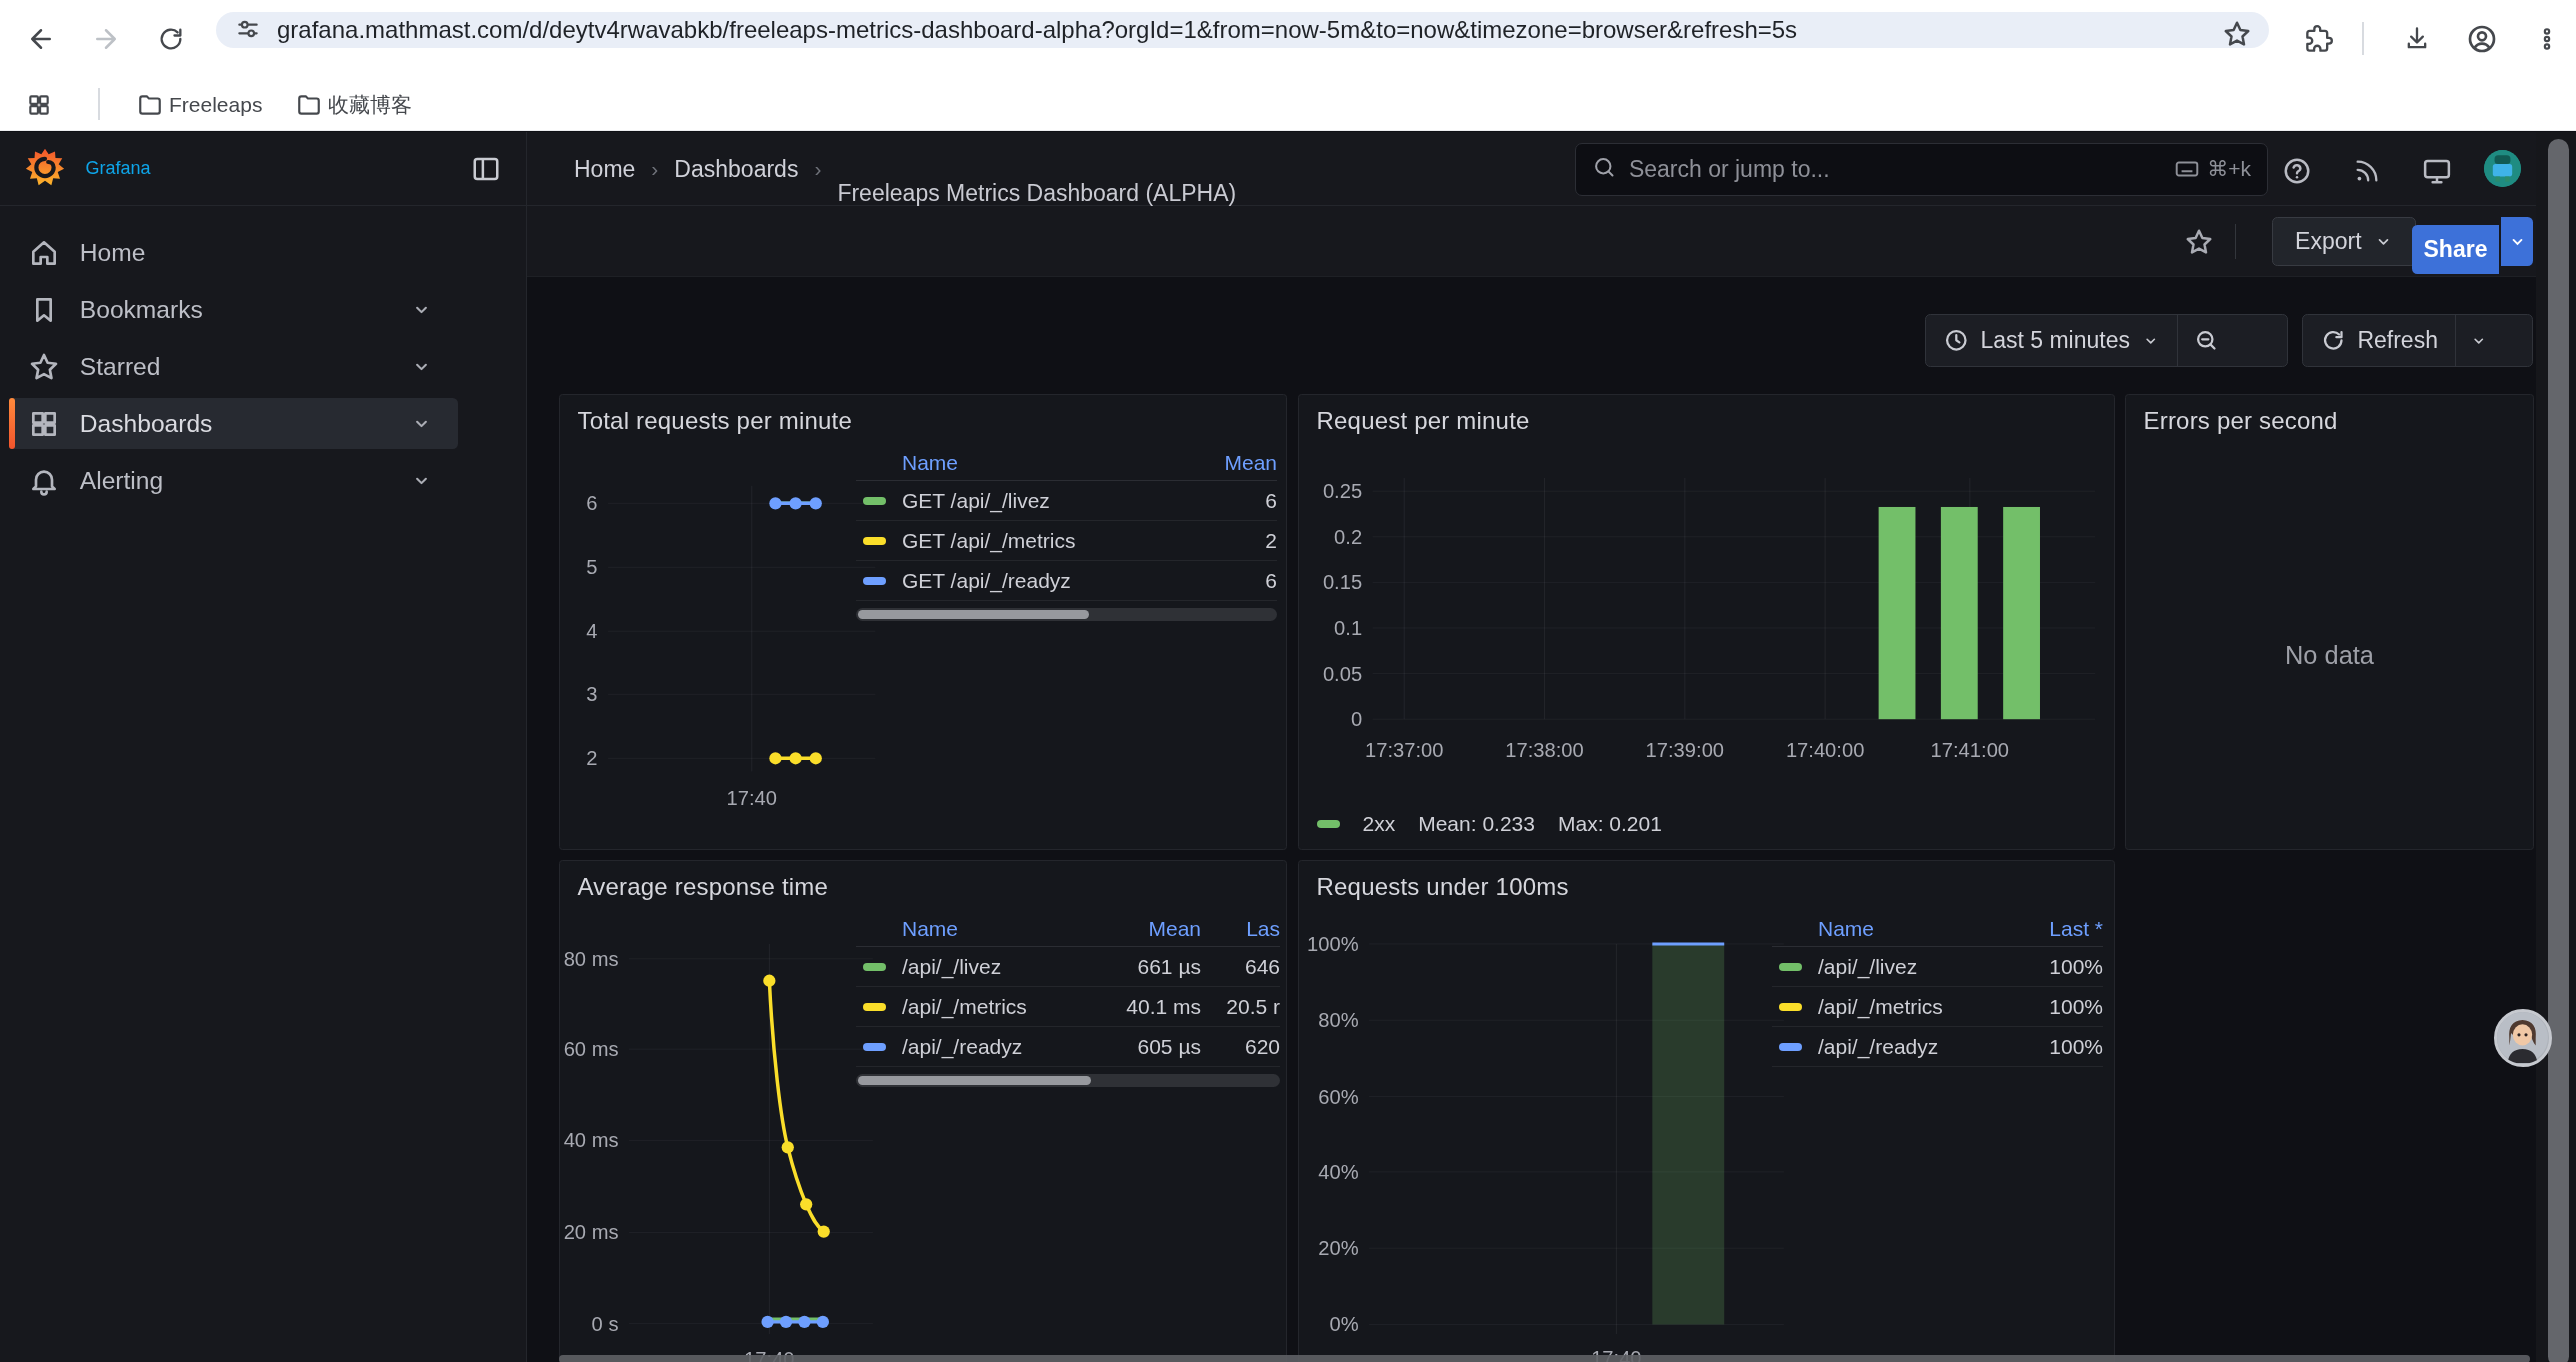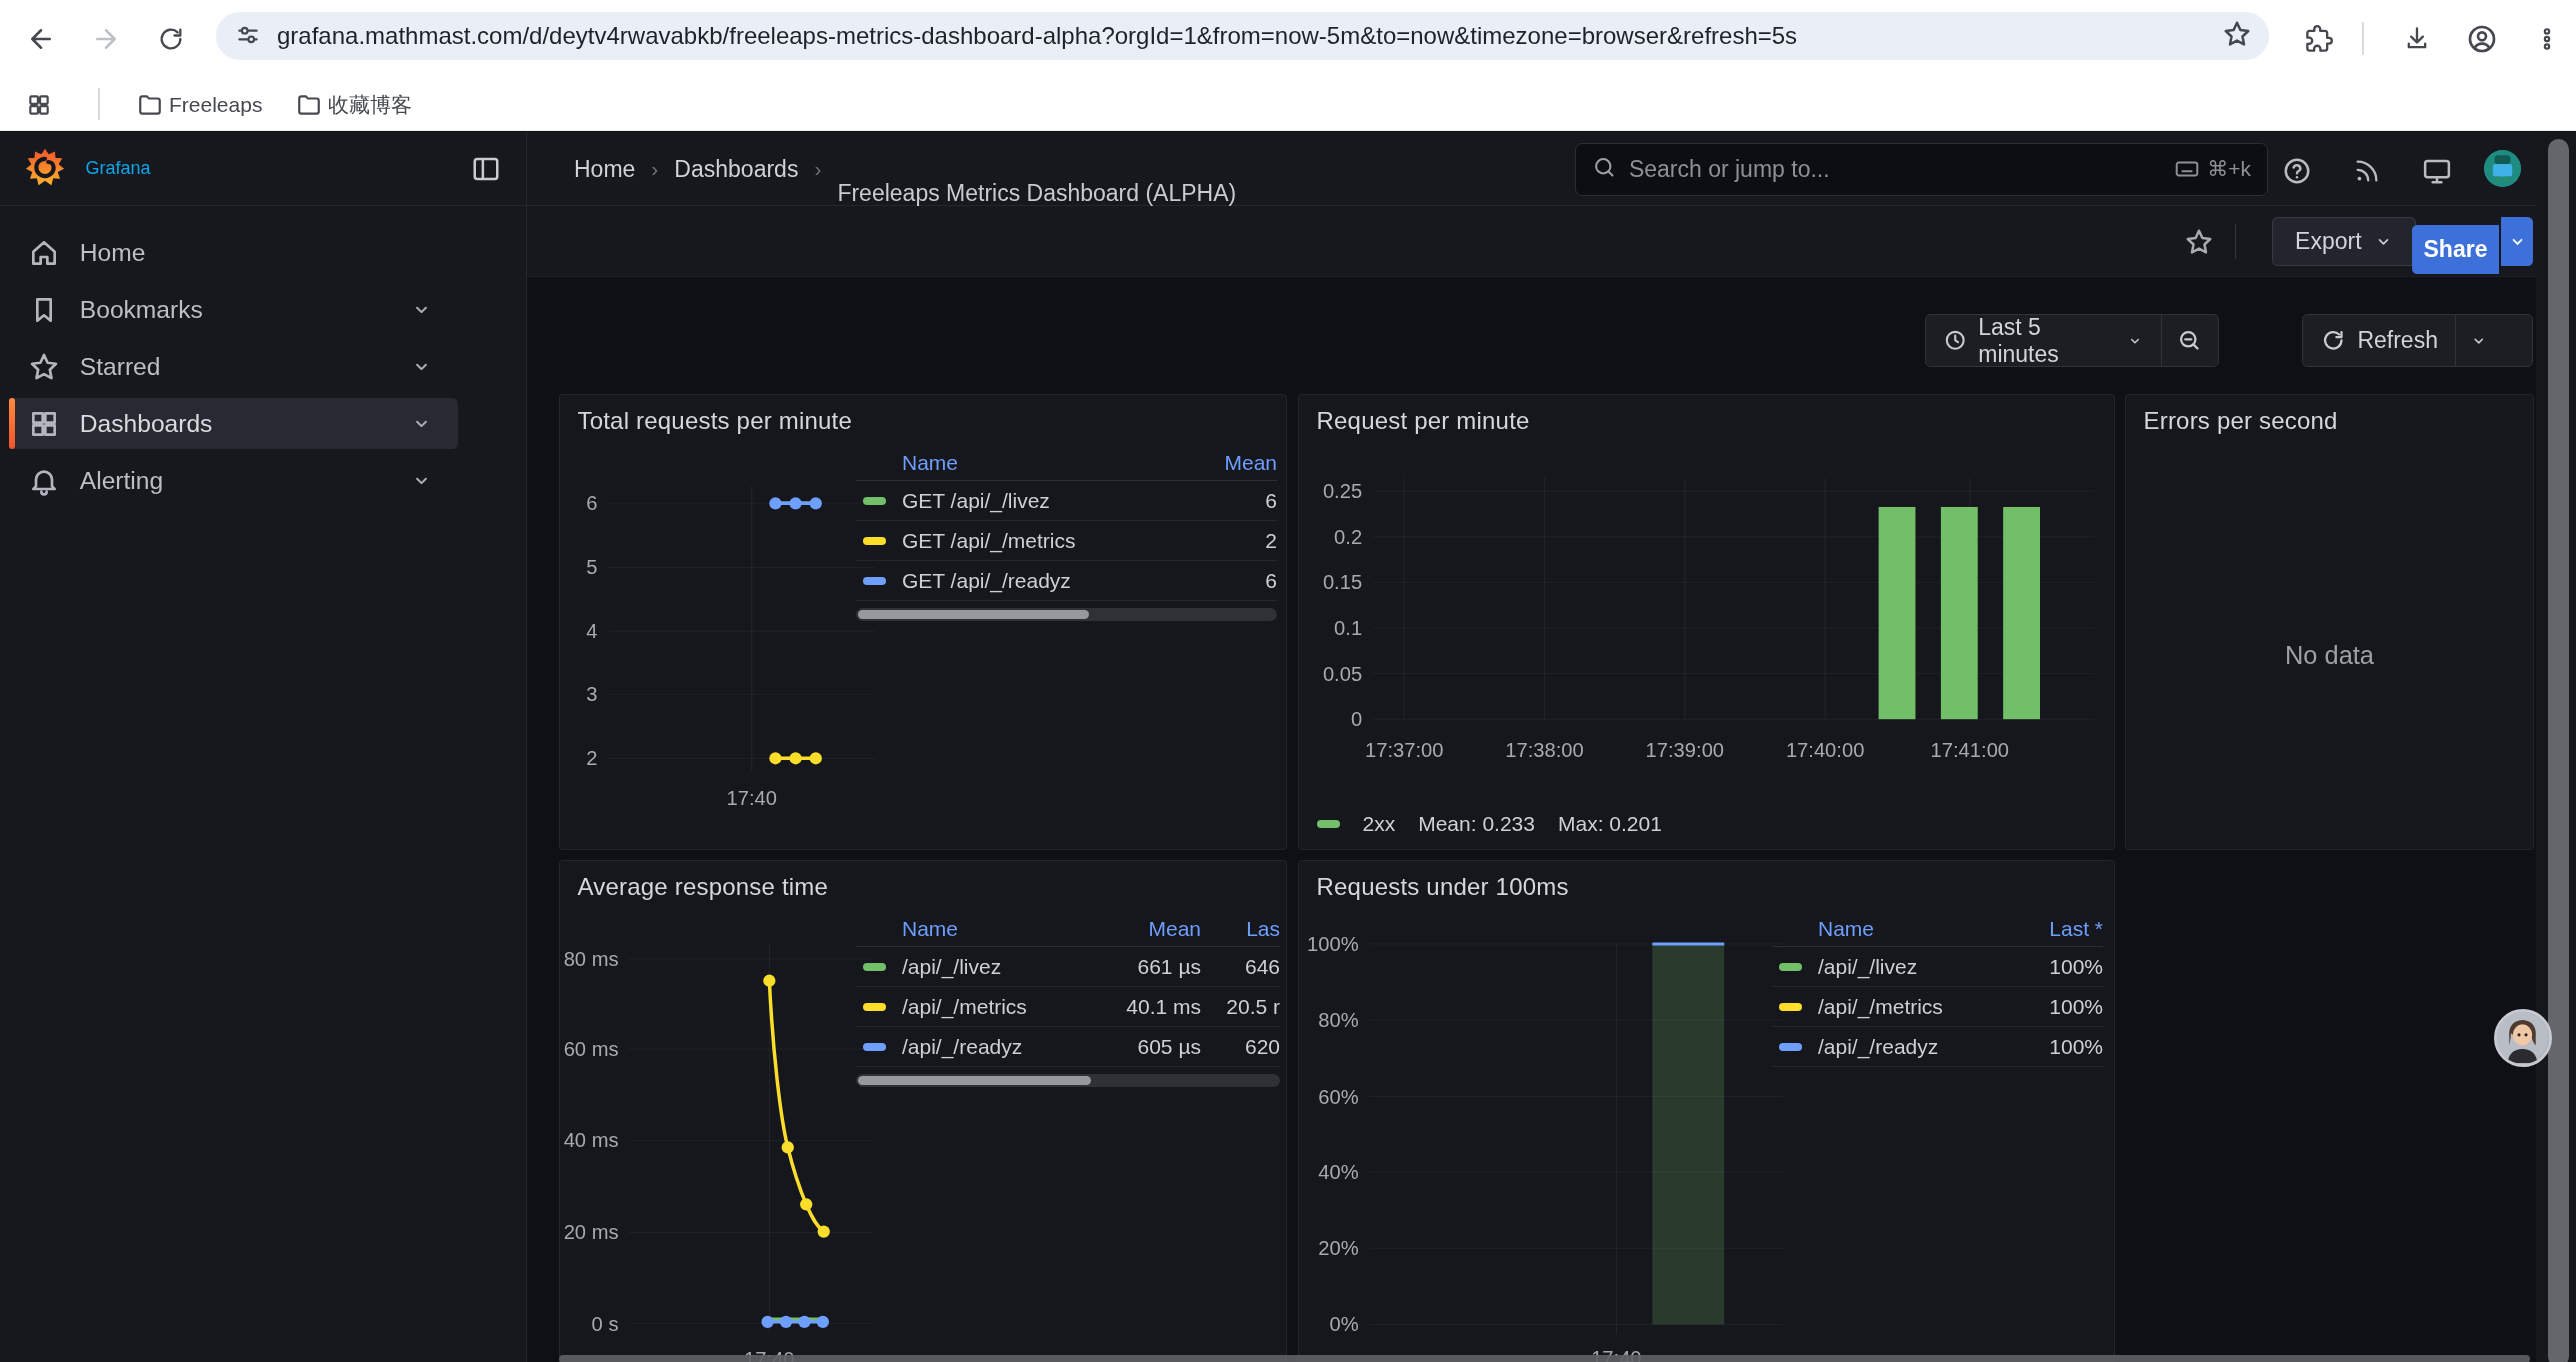--- a/index.html
+++ b/index.html
@@ -5,21 +5,21 @@
   * { margin:0; padding:0; box-sizing:border-box; }
   body { background:#000; font-family:"Liberation Sans", sans-serif; }
   .screen { position:relative; width:2576px; height:1363px; background:#0F1015; overflow:hidden; }
 
   
   .br-toolbar { position:absolute; top:0; left:0; width:100%; height:77px; background:#ffffff; }
   .br-bookmarks { position:absolute; top:77px; left:0; width:100%; height:54px; background:#ffffff; border-bottom:0.9px solid #ECEDEF; }
   .br-ic { position:absolute; width:39px; height:39px; display:flex; align-items:center; justify-content:center; border-radius:50%; }
   .br-ic svg { stroke:#45484D; fill:none; stroke-width:2; stroke-linecap:round; stroke-linejoin:round; }
   .br-ic.disabled svg { stroke:#BDC1C6; }
-  .url-pill { position:absolute; left:216px; top:12.3px; width:2053px; height:48px; border-radius:26px; background:#E9EEF7; display:flex; align-items:center; padding:0 19px; }
+  .url-pill { position:absolute; left:216px; top:12.3px; width:2053px; height:36px; border-radius:26px; background:#E9EEF7; display:flex; align-items:center; padding:0 19px; }
   .url-text { border:none; outline:none; background:transparent; color:#1F2227; font-size:24px; width:1885px; margin-left:16px; font-family:"Liberation Sans", sans-serif; }
   .pill-star { position:absolute; right:17.5px; top:7px; }
   .br-divider { position:absolute; width:1.8px; height:33px; background:#D8DBE0; }
   .bm-item { position:absolute; top:8px; height:39px; display:flex; align-items:center; gap:6px; padding:0 14px; border-radius:19px; color:#45484D; font-size:21px; }
   .bm-item svg { stroke:#45484D; fill:none; stroke-width:2; }
 
   
   .gf { position:absolute; top:132px; left:0; width:2576px; bottom:0; background:#0F1015; color:#CDCED6; }
   .sidebar { position:absolute; left:0; top:0; width:527px; height:100%; background:#17181D; border-right:0.9px solid #24262C; }
   .sb-head { position:relative; height:74px; border-bottom:0.9px solid #24262C; display:flex; align-items:center; padding-left:24.6px; }
@@ -342,21 +342,21 @@
           </div>
         <div class="btn share-chev">
           <svg width="19" height="19" viewBox="0 0 24 24">
               <path d="M7 10l5 5 5-5"></path>
             </svg>
         </div>
       </div>
 
       <div class="canvas">
 
-        <div class="tgroup" style="left:1398px;width:294px;">
+        <div class="tgroup" style="left:1398px;width:363px;">
           <div class="tseg">
             <svg width="24.6" height="24.6" viewBox="0 0 24 24">
                 <circle cx="12" cy="12" r="9"></circle>
                 <path d="M12 7v5l3 2"></path>
               </svg>
             <span>Last 5 minutes</span>
             <svg width="17.5" height="17.5" viewBox="0 0 24 24">
                 <path d="M7 10l5 5 5-5"></path>
               </svg>
           </div>

